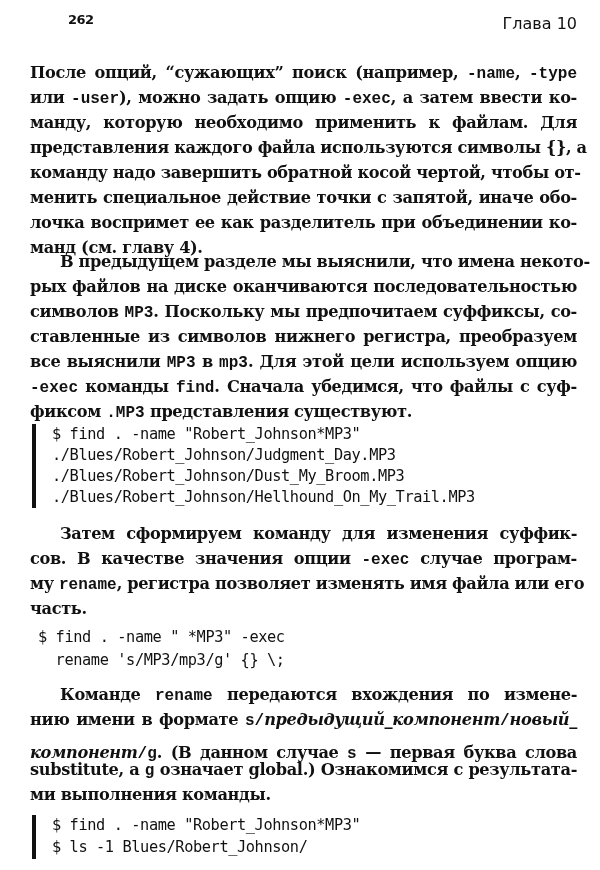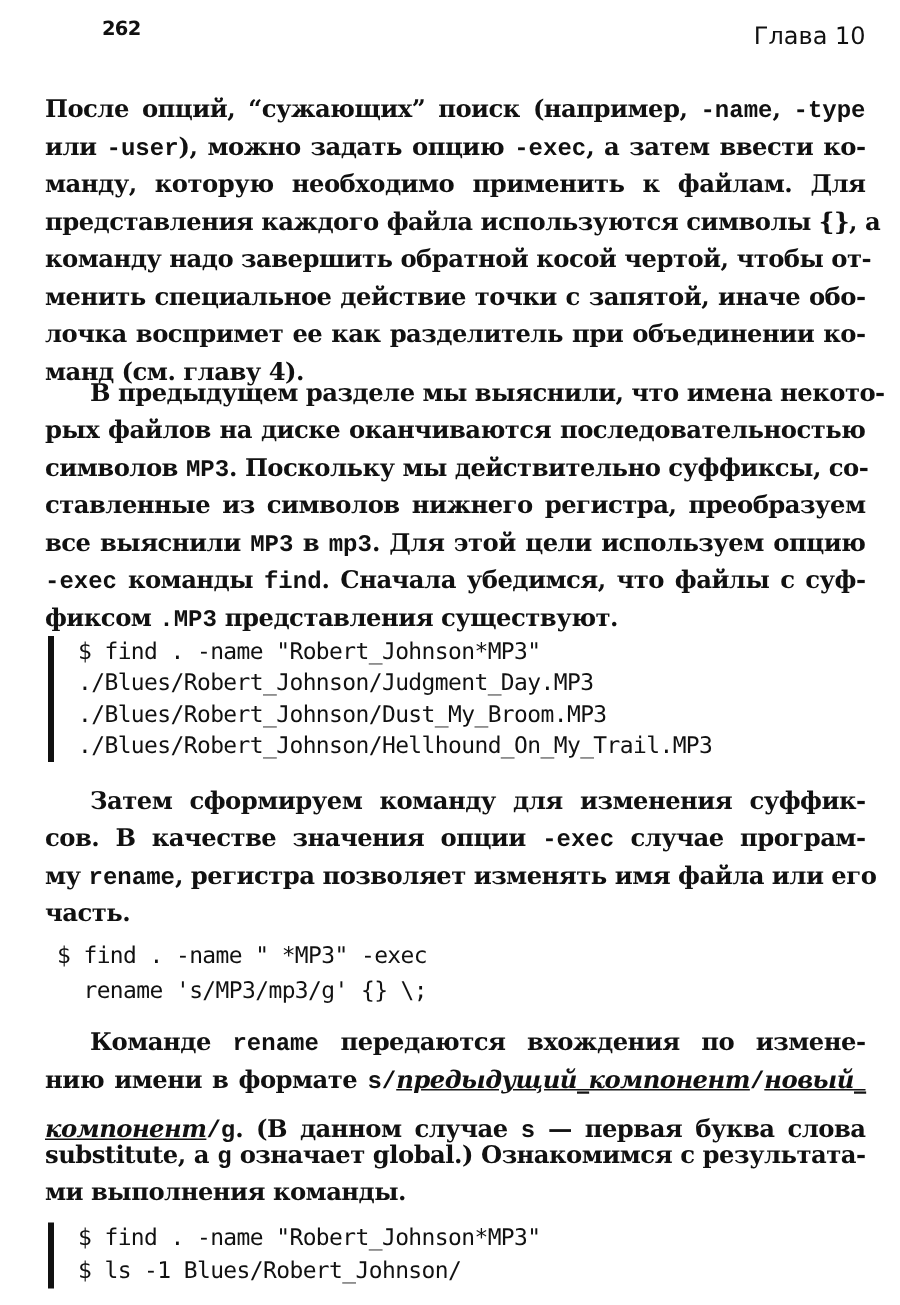--- a/index.html
+++ b/index.html
@@ -4,21 +4,21 @@
 <style>
   html, body { margin: 0; padding: 0; background: #ffffff; }
   body { width: 600px; height: 870px; position: relative; overflow: hidden; color: #111111; }
   .page { position: absolute; left: 0; top: 0; width: 600px; height: 870px; }
   .header-num { position: absolute; left: 30px; top: 12px; font-family: "DejaVu Sans", sans-serif; font-weight: bold; font-size: 13px; letter-spacing: -0.5px; margin-left: 38px; }
   .header-chap { position: absolute; right: 23px; top: 14px; font-family: "DejaVu Sans", sans-serif; font-size: 16px; }
   .line { position: absolute; left: 30px; width: 547px; height: 25px; line-height: 25px; white-space: nowrap; font-family: "DejaVu Serif", serif; font-weight: bold; font-size: 16.2px; letter-spacing: -0.35px; }
   .just { text-align: justify; text-align-last: justify; }
   .indent { text-indent: 30px; }
   .mono { font-family: "Liberation Mono", monospace; font-weight: bold; font-size: 16px; letter-spacing: 0; }
-  .ital { font-style: italic; text-decoration: underline; }
+  .ital { font-style: italic; }
   .code { position: absolute; left: 52px; height: 21px; line-height: 21px; white-space: pre; font-family: "DejaVu Sans Mono", monospace; font-size: 15.3px; letter-spacing: -0.4px; color: #111; }
   .bar { position: absolute; left: 32px; width: 4px; background: #111111; }
 </style>
 </head>
 <body>
 
 <div class="page">
 
   <div class="header-num">262</div>
   <div class="header-chap">Глава 10</div>
@@ -30,21 +30,21 @@
     <div class="line just" style="top:135px">представления каждого файла используются символы {}, а</div>
     <div class="line just" style="top:160px">команду надо завершить обратной косой чертой, чтобы от-</div>
     <div class="line just" style="top:185px">менить специальное действие точки с запятой, иначе обо-</div>
     <div class="line just" style="top:210px">лочка воспримет ее как разделитель при объединении ко-</div>
     <div class="line" style="top:235px">манд (см. главу 4).</div>
   </div>
 
   <div>
     <div class="line just indent" style="top:249px;top:249px">В предыдущем разделе мы выяснили, что имена некото-</div>
     <div class="line just" style="top:274px">рых файлов на диске оканчиваются последовательностью</div>
-    <div class="line just" style="top:299px"><span>символов </span><span class="mono">MP3</span><span>. Поскольку мы действительно суффиксы, со-</span></div>
+    <div class="line just" style="top:299px"><span>символов </span><span class="mono">MP3</span><span>. Поскольку мы предпочитаем суффиксы, со-</span></div>
     <div class="line just" style="top:324px">ставленные из символов нижнего регистра, преобразуем</div>
     <div class="line just" style="top:349px"><span>все выяснили </span><span class="mono">MP3</span><span> в </span><span class="mono">mp3</span><span>. Для этой цели используем опцию</span></div>
     <div class="line just" style="top:374px"><span class="mono">-exec</span><span> команды </span><span class="mono">find</span><span>. Сначала убедимся, что файлы с суф-</span></div>
     <div class="line" style="top:399px"><span>фиксом </span><span class="mono">.MP3</span><span> представления существуют.</span></div>
   </div>
 
   <div>
     <div class="bar" style="top:424px;height:84px"></div>
     <div class="code" style="top:424px">$ find . -name "Robert_Johnson*MP3"</div>
     <div class="code" style="top:445px">./Blues/Robert_Johnson/Judgment_Day.MP3</div>

